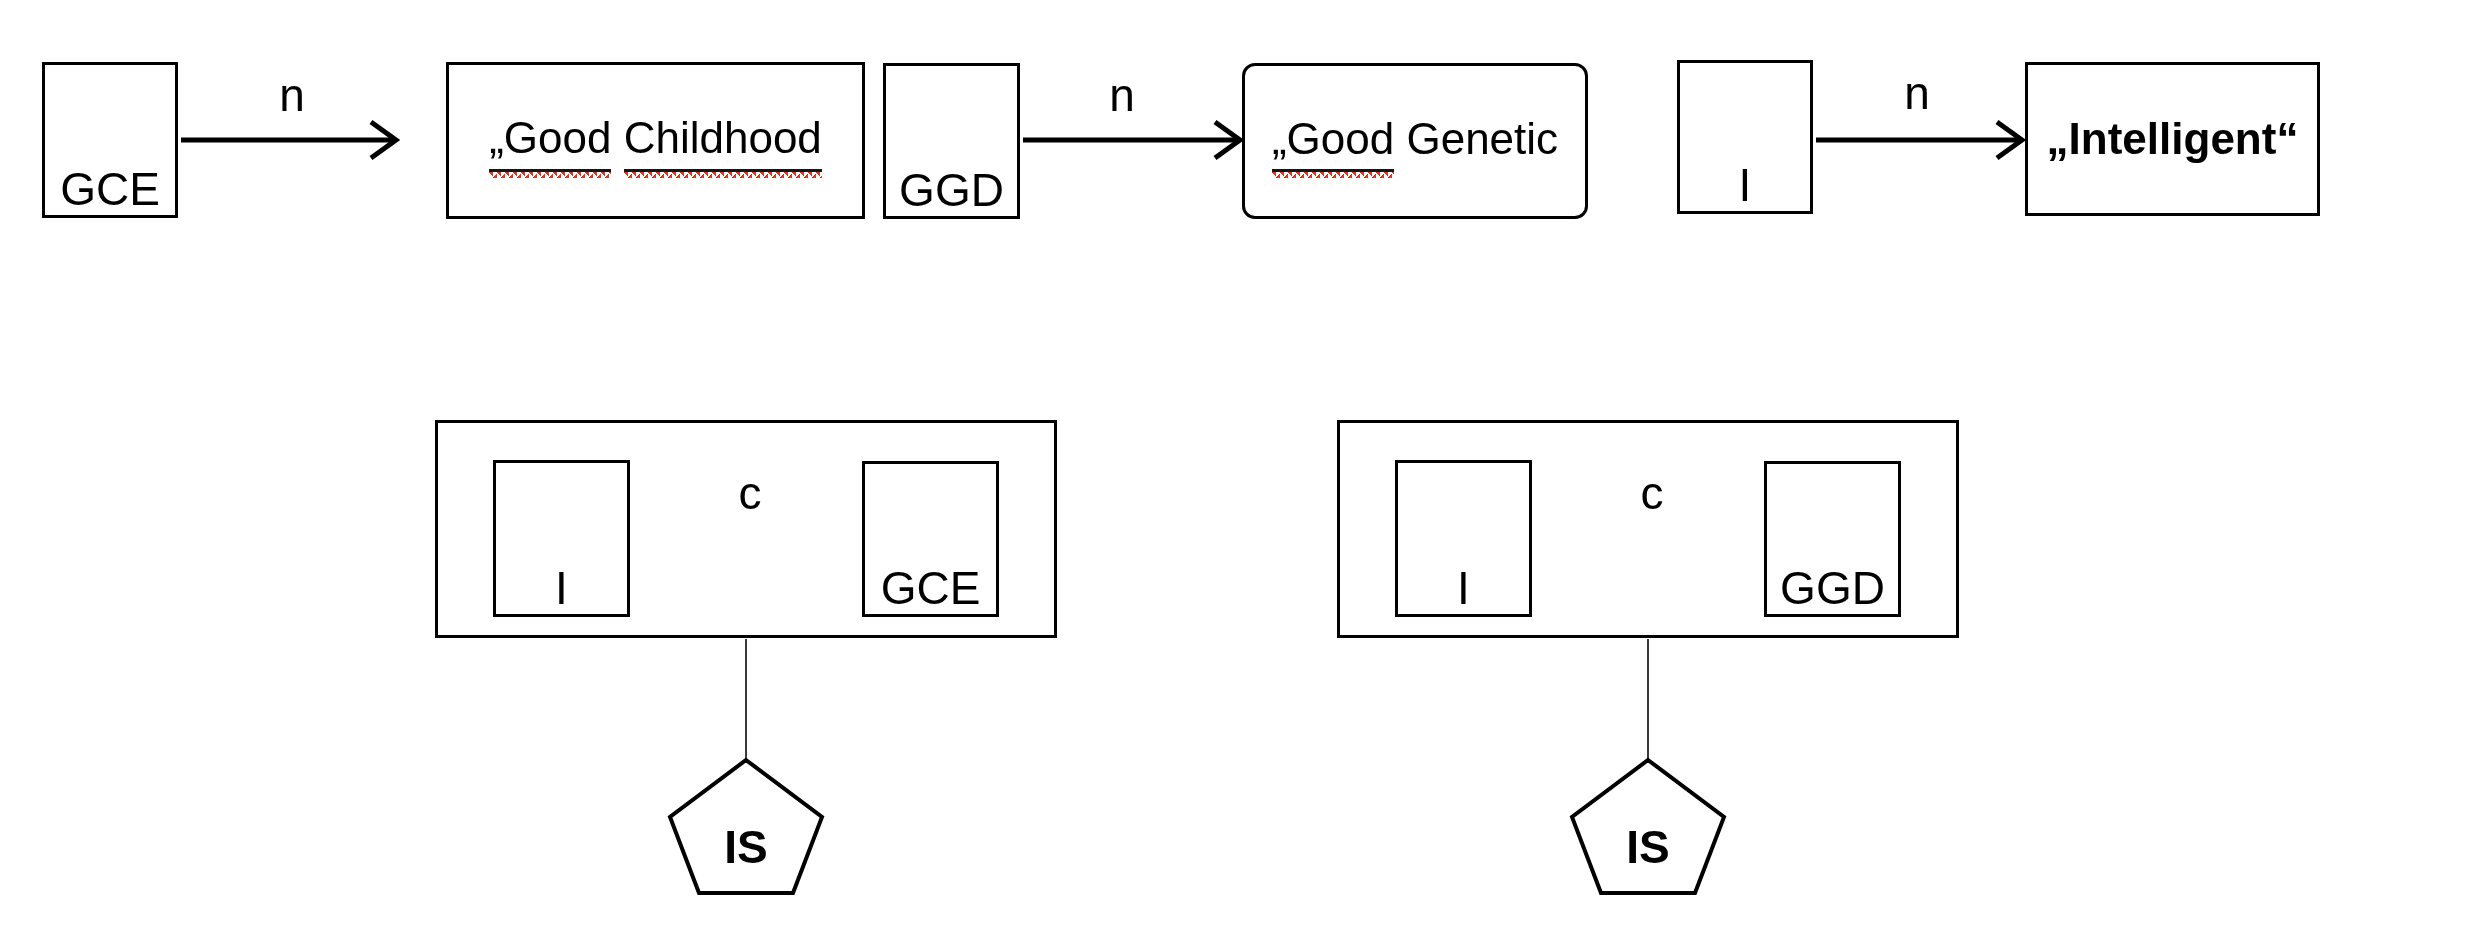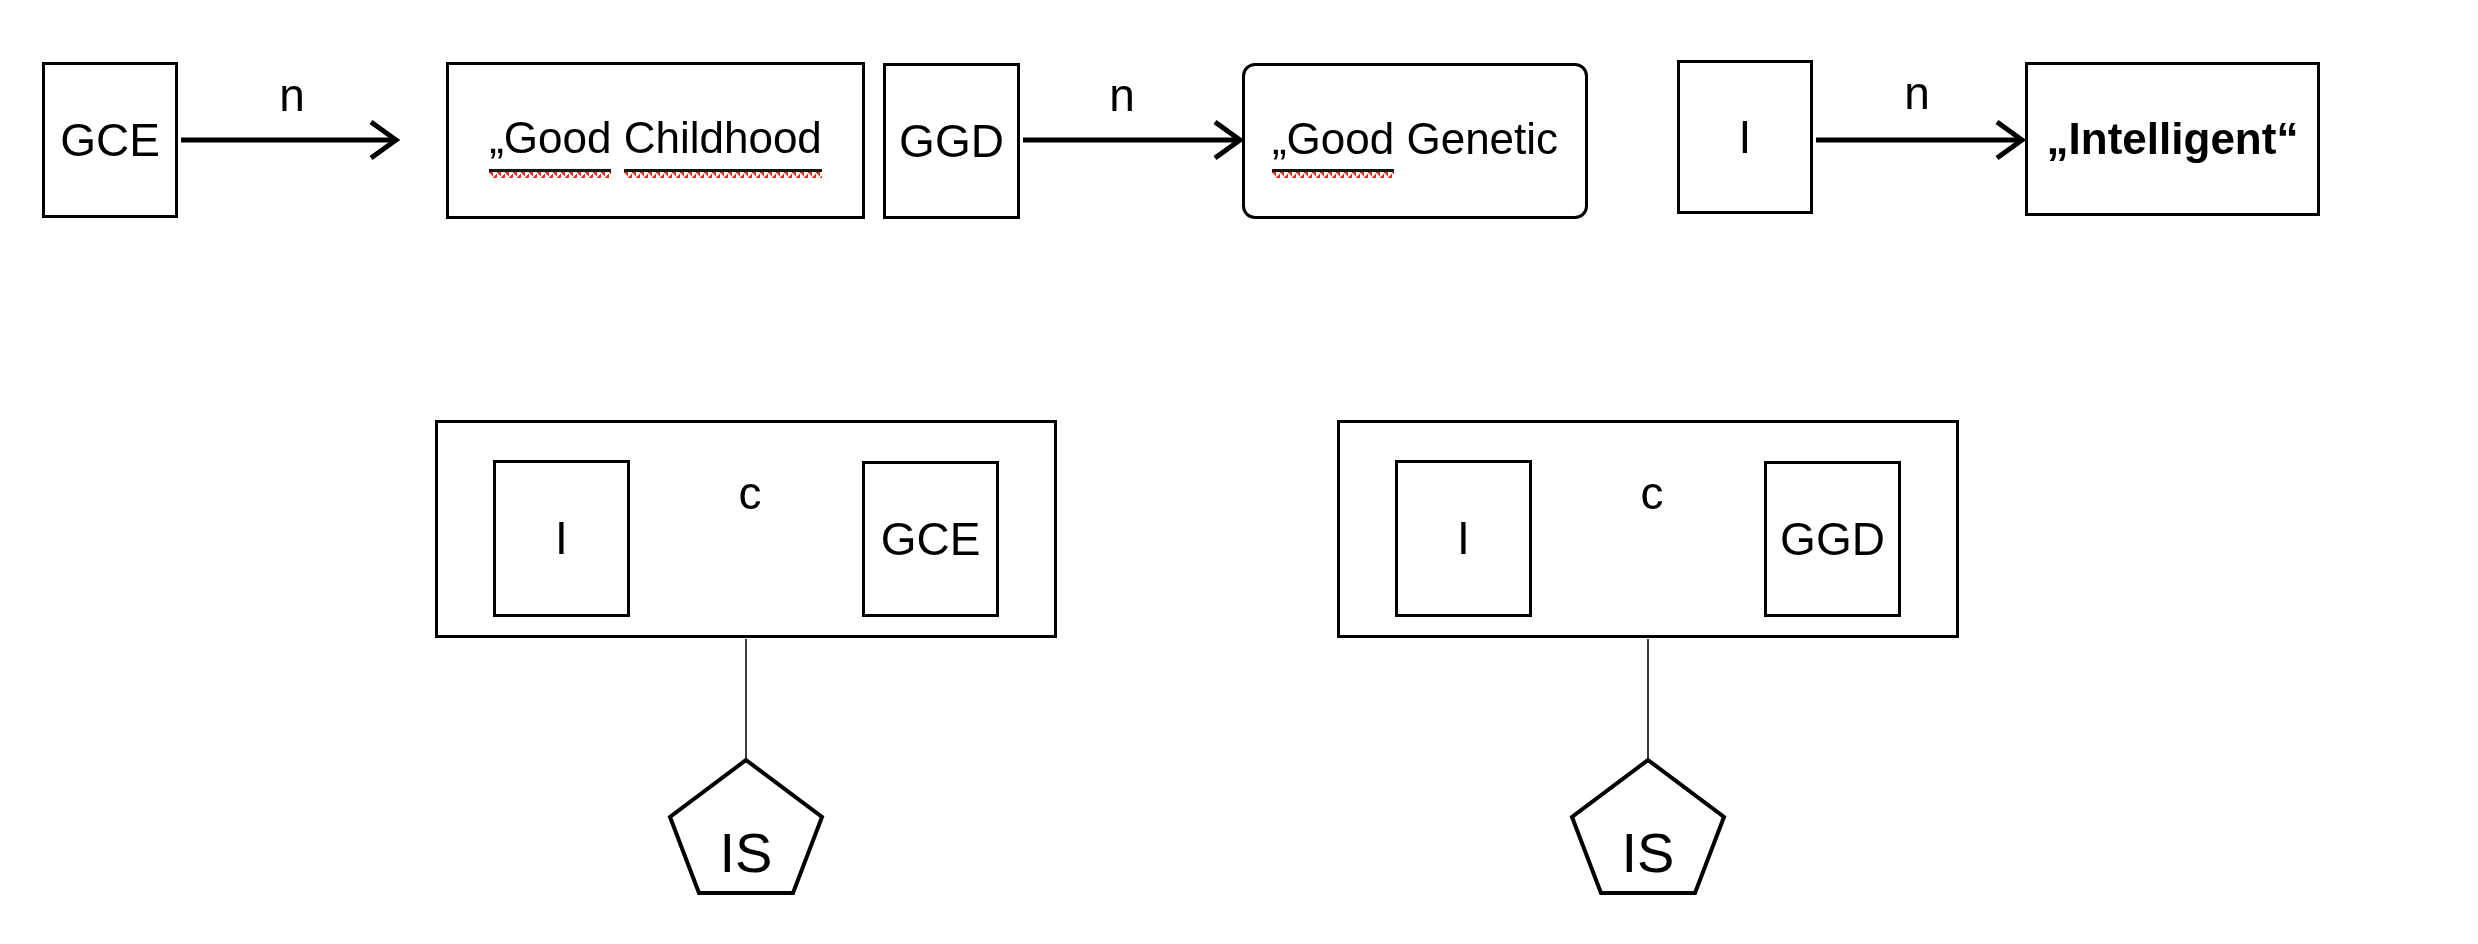--- a/index.html
+++ b/index.html
@@ -5,30 +5,31 @@
   html,body{margin:0;padding:0;background:#fff;}
   .stage{
     position:relative;width:2478px;height:944px;background:#ffffff;overflow:hidden;
     font-family:"Liberation Sans", sans-serif;color:#000;
   }
   .overlay{position:absolute;left:0;top:0;width:2478px;height:944px;}
   .box{
     position:absolute;box-sizing:border-box;border:3px solid #000;background:#fff;
     display:flex;align-items:center;justify-content:center;text-align:center;
   }
-  .code-label{font-size:46px;line-height:1.1;}
+  .code-label{font-size:46px;line-height:1.1;align-items:flex-end;}
   .term{font-size:44px;line-height:1.34;padding:0 6px;}
   .term .line{display:block;white-space:nowrap;}
   .edge-label{
     position:absolute;font-size:46px;line-height:1.1;transform:translateX(-50%);
     white-space:nowrap;
   }
   .pent-label{
-    position:absolute;font-size:56px;line-height:1.1;transform:translateX(-50%);
+    position:absolute;font-size:46px;line-height:1.1;transform:translateX(-50%);
     white-space:nowrap;
+    font-weight:bold;
   }
   
   .sq{position:relative;display:inline-block;border-bottom:3px solid #161616;padding-bottom:1px;}
   .sq::after{
     content:"";position:absolute;left:0;right:0;bottom:-9px;height:6px;
     background:
       linear-gradient(135deg, transparent 68%, #e8321e 0) 0 0 / 8px 6px repeat-x,
       linear-gradient(45deg,  transparent 68%, #e8321e 0) 4px 0 / 8px 6px repeat-x;
   }
 </style>

